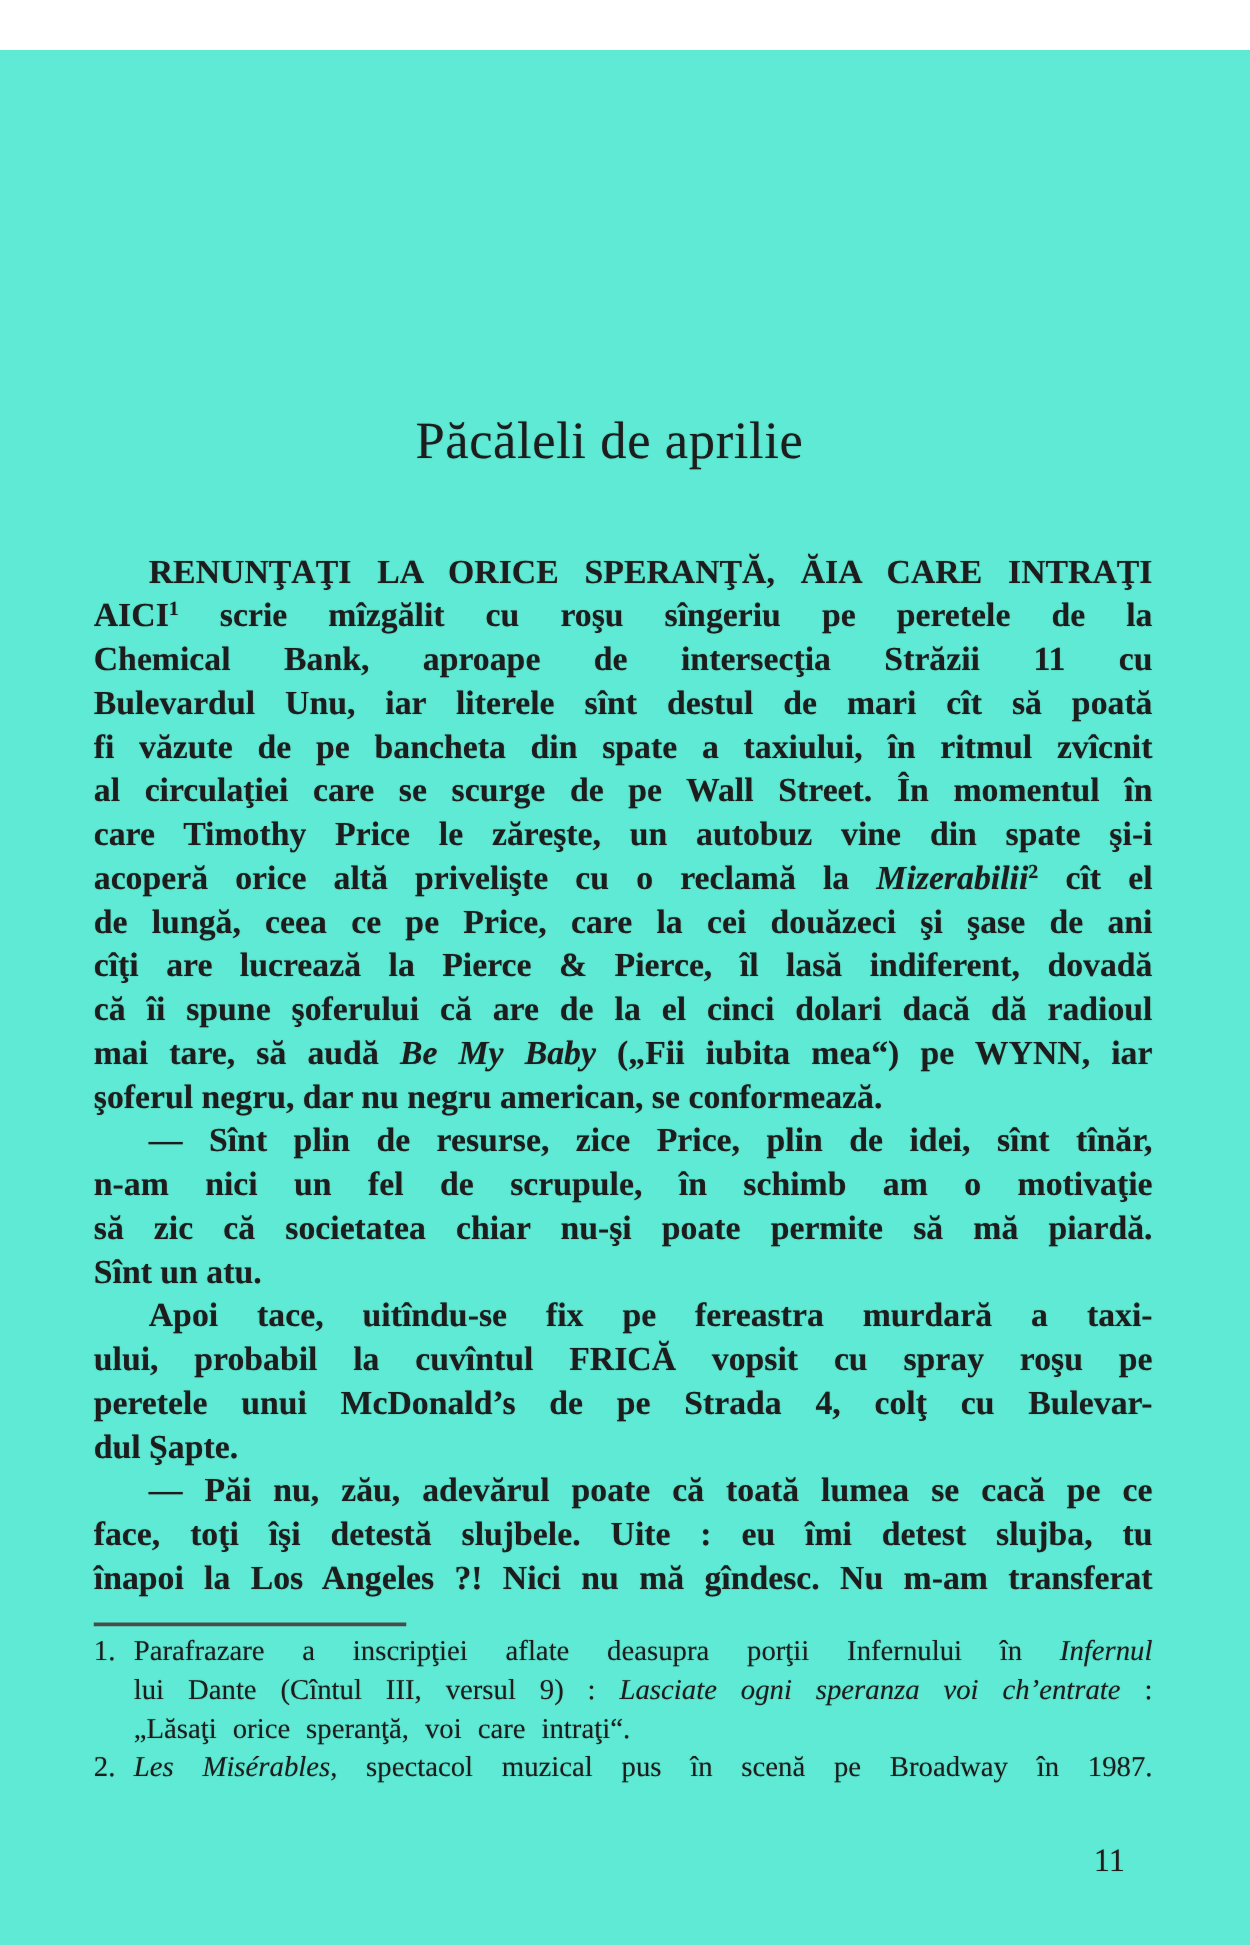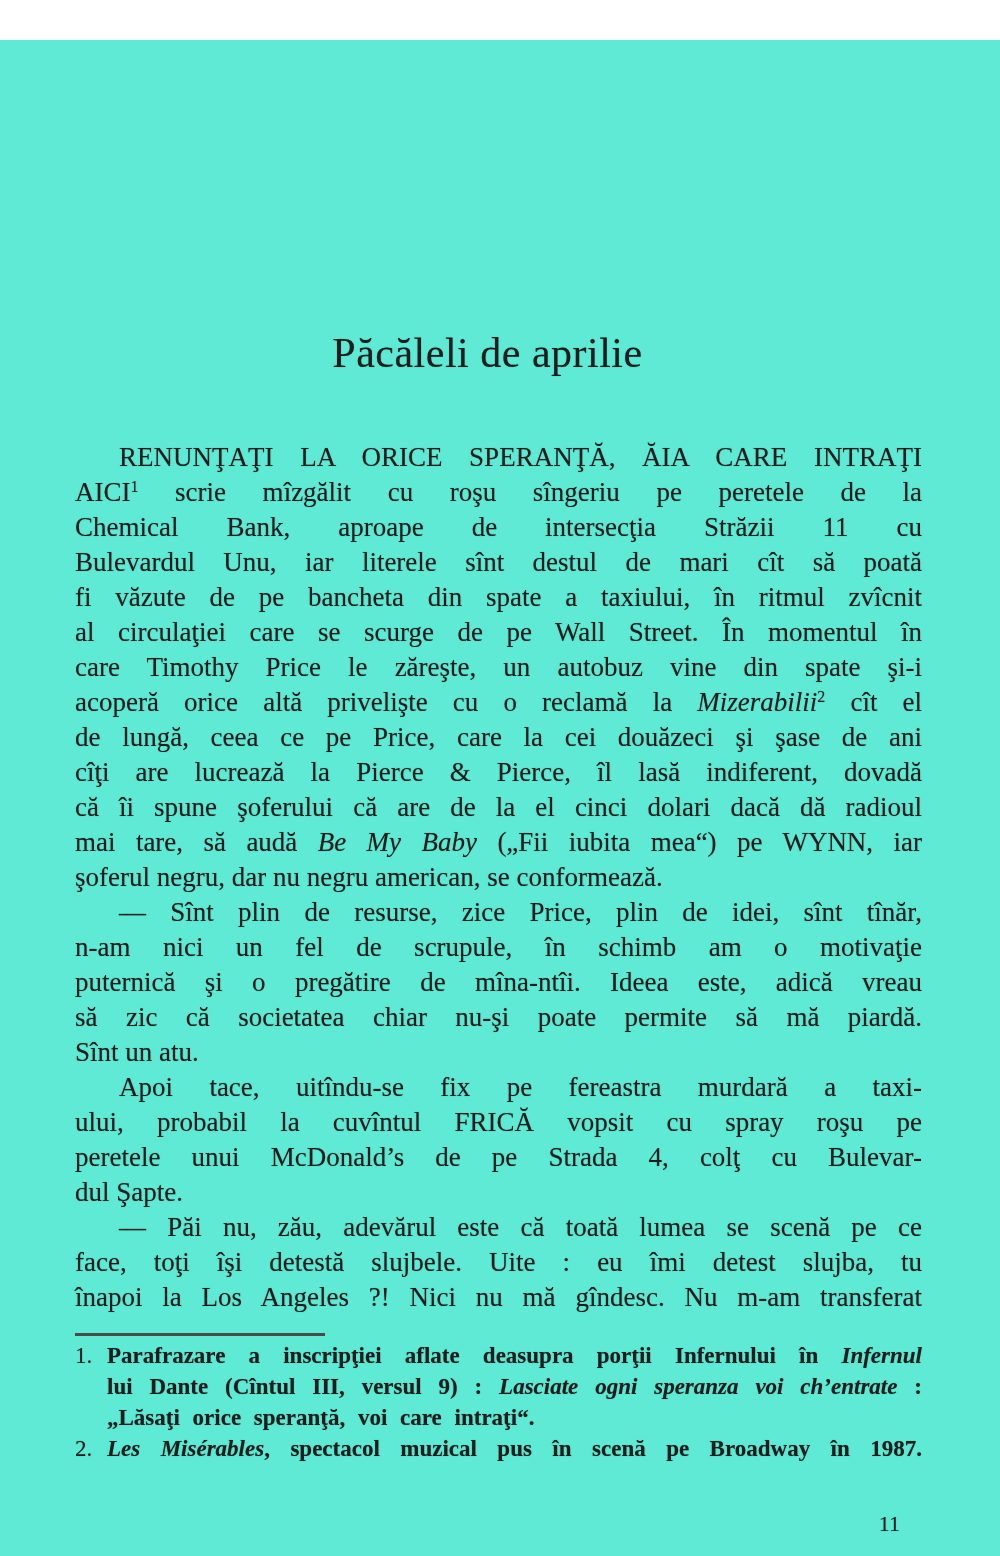--- a/index.html
+++ b/index.html
@@ -26,20 +26,21 @@
   }
   .body-text {
     margin-top: 64px;
     font-size: 27px;
   }
   .bl {
     height: 35px;
     line-height: 35px;
     text-align: justify;
     text-align-last: justify;
+    font-weight: bold;
   }
   .bl.indent { text-indent: 44px; }
   .bl.last { text-align: left; text-align-last: left; }
   sup.fnref {
     font-size: 16px;
     line-height: 0;
     position: relative;
     top: -9px;
     vertical-align: baseline;
   }
@@ -60,27 +61,26 @@
     width: 32px;
     line-height: 31px;
     height: 31px;
   }
   .fn-lines { flex: 1 1 auto; min-width: 0; }
   .fl {
     height: 31px;
     line-height: 31px;
     text-align: justify;
     text-align-last: justify;
-    font-weight: bold;
   }
   .fl.last { text-align: right; text-align-last: left; }
   .fl.wide { word-spacing: 7px; }
   .pageno {
     margin-top: 47px;
-    font-size: 22px;
+    font-size: 26px;
     line-height: 26px;
     text-align: right;
     padding-right: 22px;
   }
 </style>
 </head>
 <body>
 
 <div class="page" style="background: #5eead4; color: rgb(29, 29, 29); margin-top: 40px;">
   <h1 class="title">Păcăleli de aprilie</h1>
@@ -94,28 +94,27 @@
       <div class="bl"><span>al circulaţiei care se scurge de pe Wall Street. În momentul în</span></div>
       <div class="bl"><span>care Timothy Price le zăreşte, un autobuz vine din spate şi-i</span></div>
       <div class="bl"><span>acoperă orice altă privelişte cu o reclamă la </span><span class="it">Mizerabilii</span><sup class="fnref">2</sup><span> cît el</span></div>
       <div class="bl"><span>de lungă, ceea ce pe Price, care la cei douăzeci şi şase de ani</span></div>
       <div class="bl"><span>cîţi are lucrează la Pierce &amp; Pierce, îl lasă indiferent, dovadă</span></div>
       <div class="bl"><span>că îi spune şoferului că are de la el cinci dolari dacă dă radioul</span></div>
       <div class="bl"><span>mai tare, să audă </span><span class="it">Be My Baby</span><span> („Fii iubita mea“) pe WYNN, iar</span></div>
       <div class="bl last"><span>şoferul negru, dar nu negru american, se conformează.</span></div>
       <div class="bl indent"><span>— Sînt plin de resurse, zice Price, plin de idei, sînt tînăr,</span></div>
       <div class="bl"><span>n-am nici un fel de scrupule, în schimb am o motivaţie</span></div>
-      <div class="bl"><span>puternică şi o pregătire de mîna-ntîi. Ideea este, adică vreau</span></div>
       <div class="bl"><span>să zic că societatea chiar nu-şi poate permite să mă piardă.</span></div>
       <div class="bl last"><span>Sînt un atu.</span></div>
       <div class="bl indent"><span>Apoi tace, uitîndu-se fix pe fereastra murdară a taxi-</span></div>
       <div class="bl"><span>ului, probabil la cuvîntul FRICĂ vopsit cu spray roşu pe</span></div>
       <div class="bl"><span>peretele unui McDonald’s de pe Strada 4, colţ cu Bulevar-</span></div>
       <div class="bl last"><span>dul Şapte.</span></div>
-      <div class="bl indent"><span>— Păi nu, zău, adevărul este că toată lumea se scenă pe ce</span></div>
+      <div class="bl indent"><span>— Păi nu, zău, adevărul poate că toată lumea se cacă pe ce</span></div>
       <div class="bl"><span>face, toţi îşi detestă slujbele. Uite : eu îmi detest slujba, tu</span></div>
       <div class="bl"><span>înapoi la Los Angeles ?! Nici nu mă gîndesc. Nu m-am transferat</span></div>
     </div>
 
   <div class="rule" style="background: rgb(74, 74, 74);"></div>
 
   <div class="footnotes">
       <div class="fn">
         <div class="fn-marker">1.</div>
         <div class="fn-lines">

